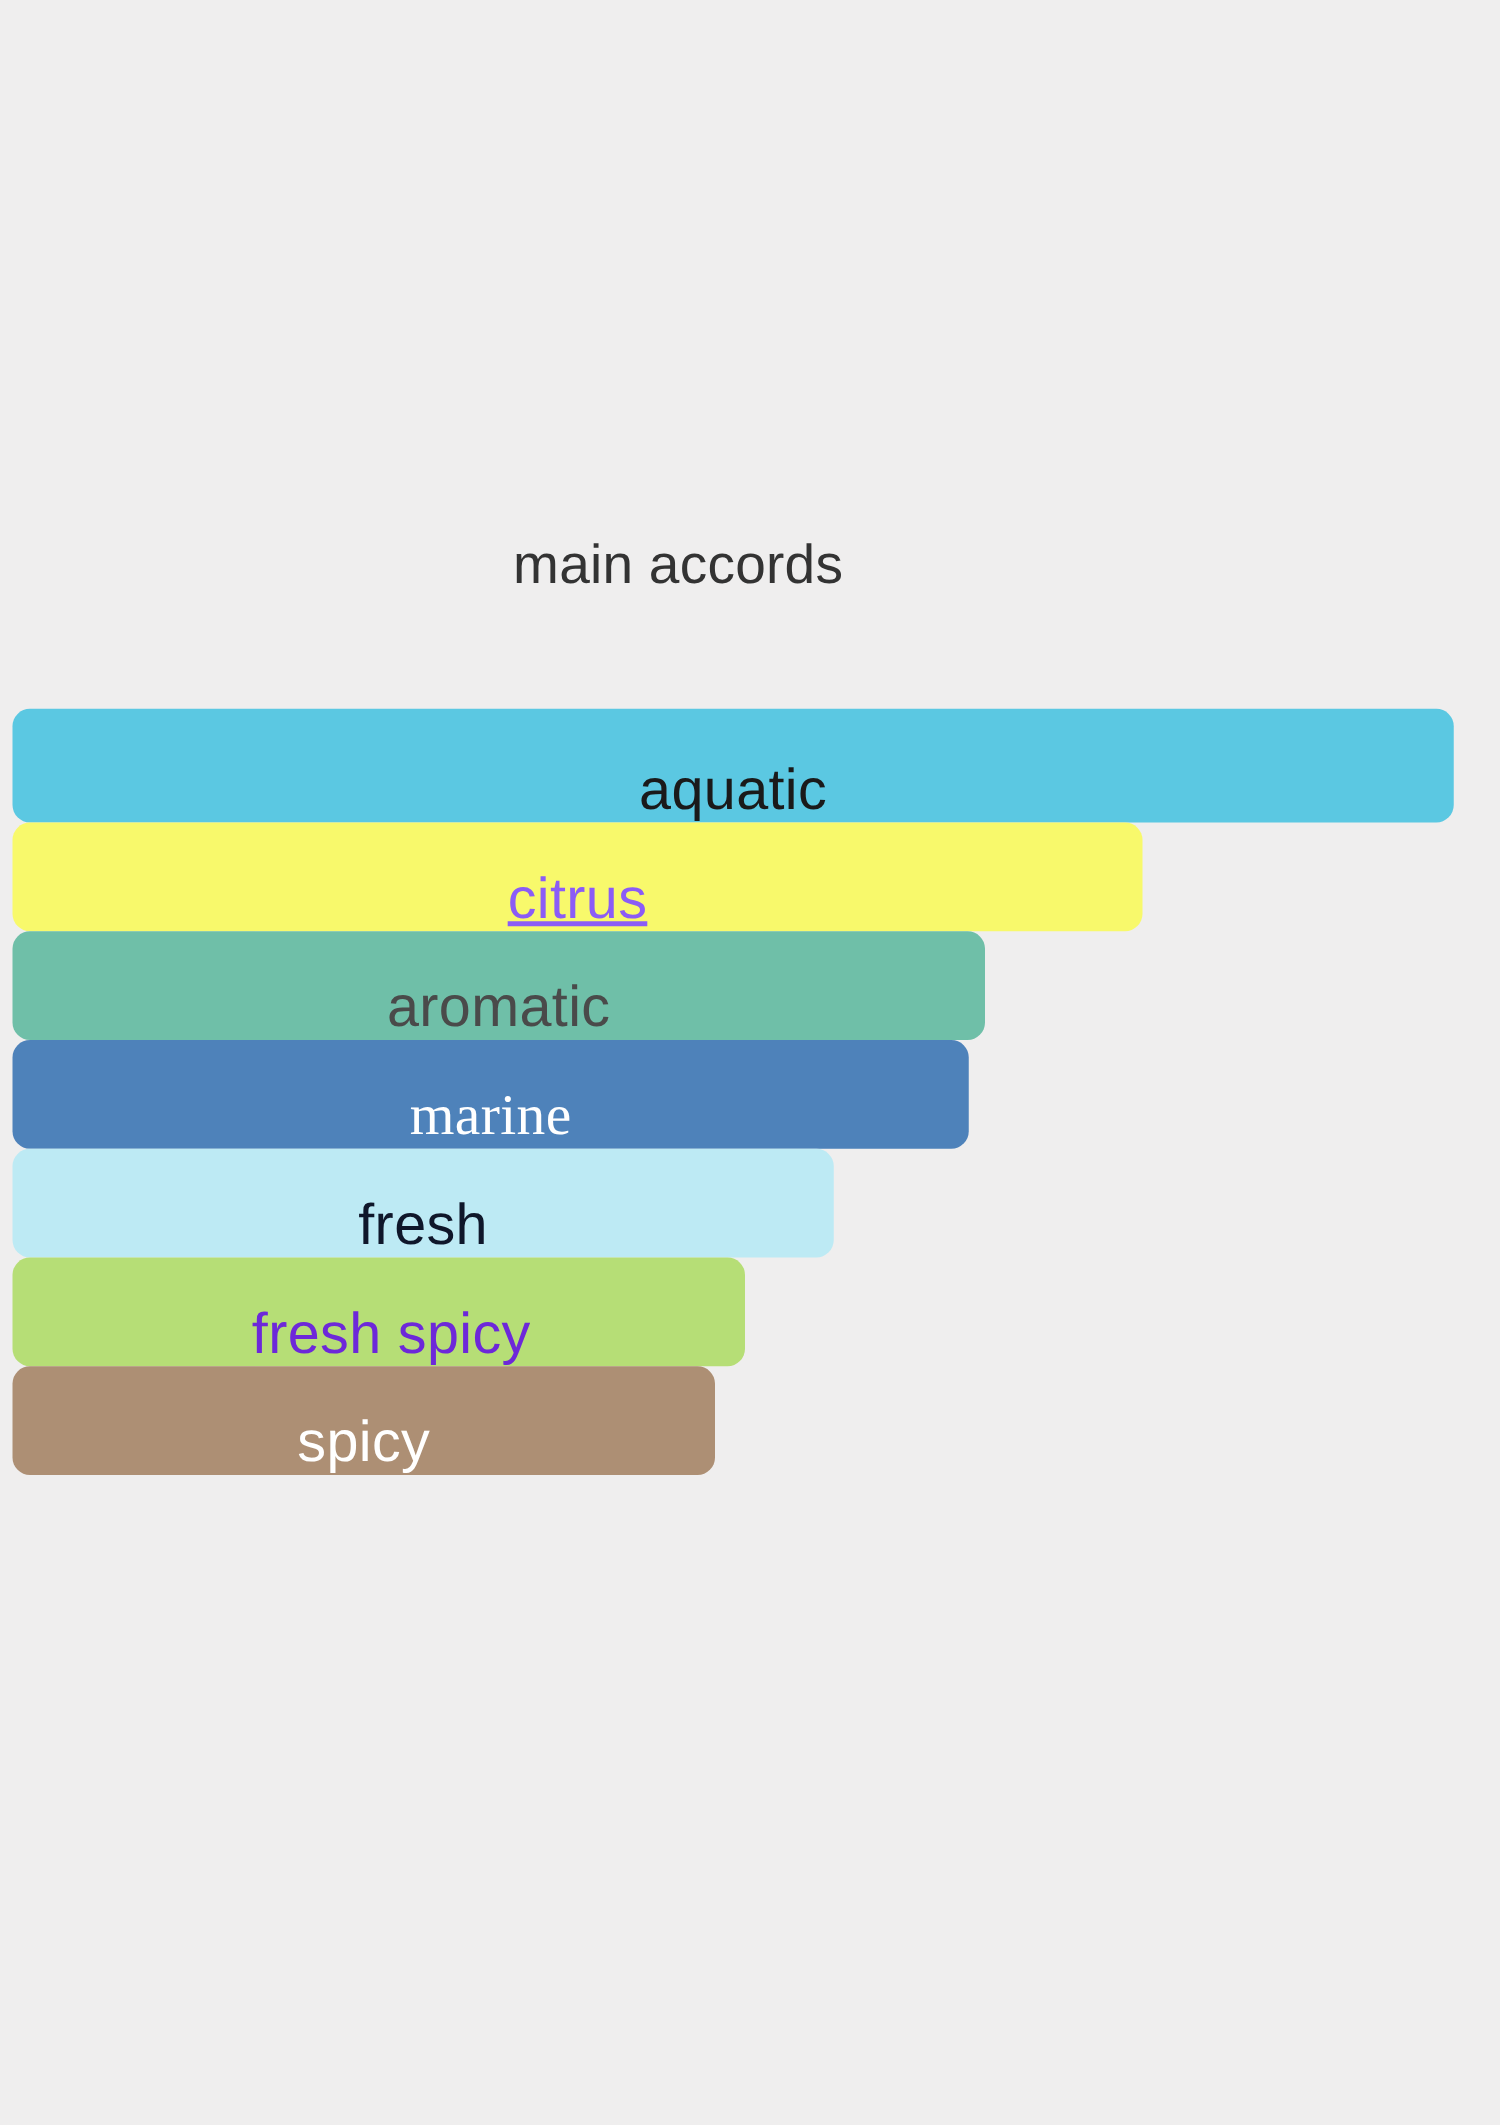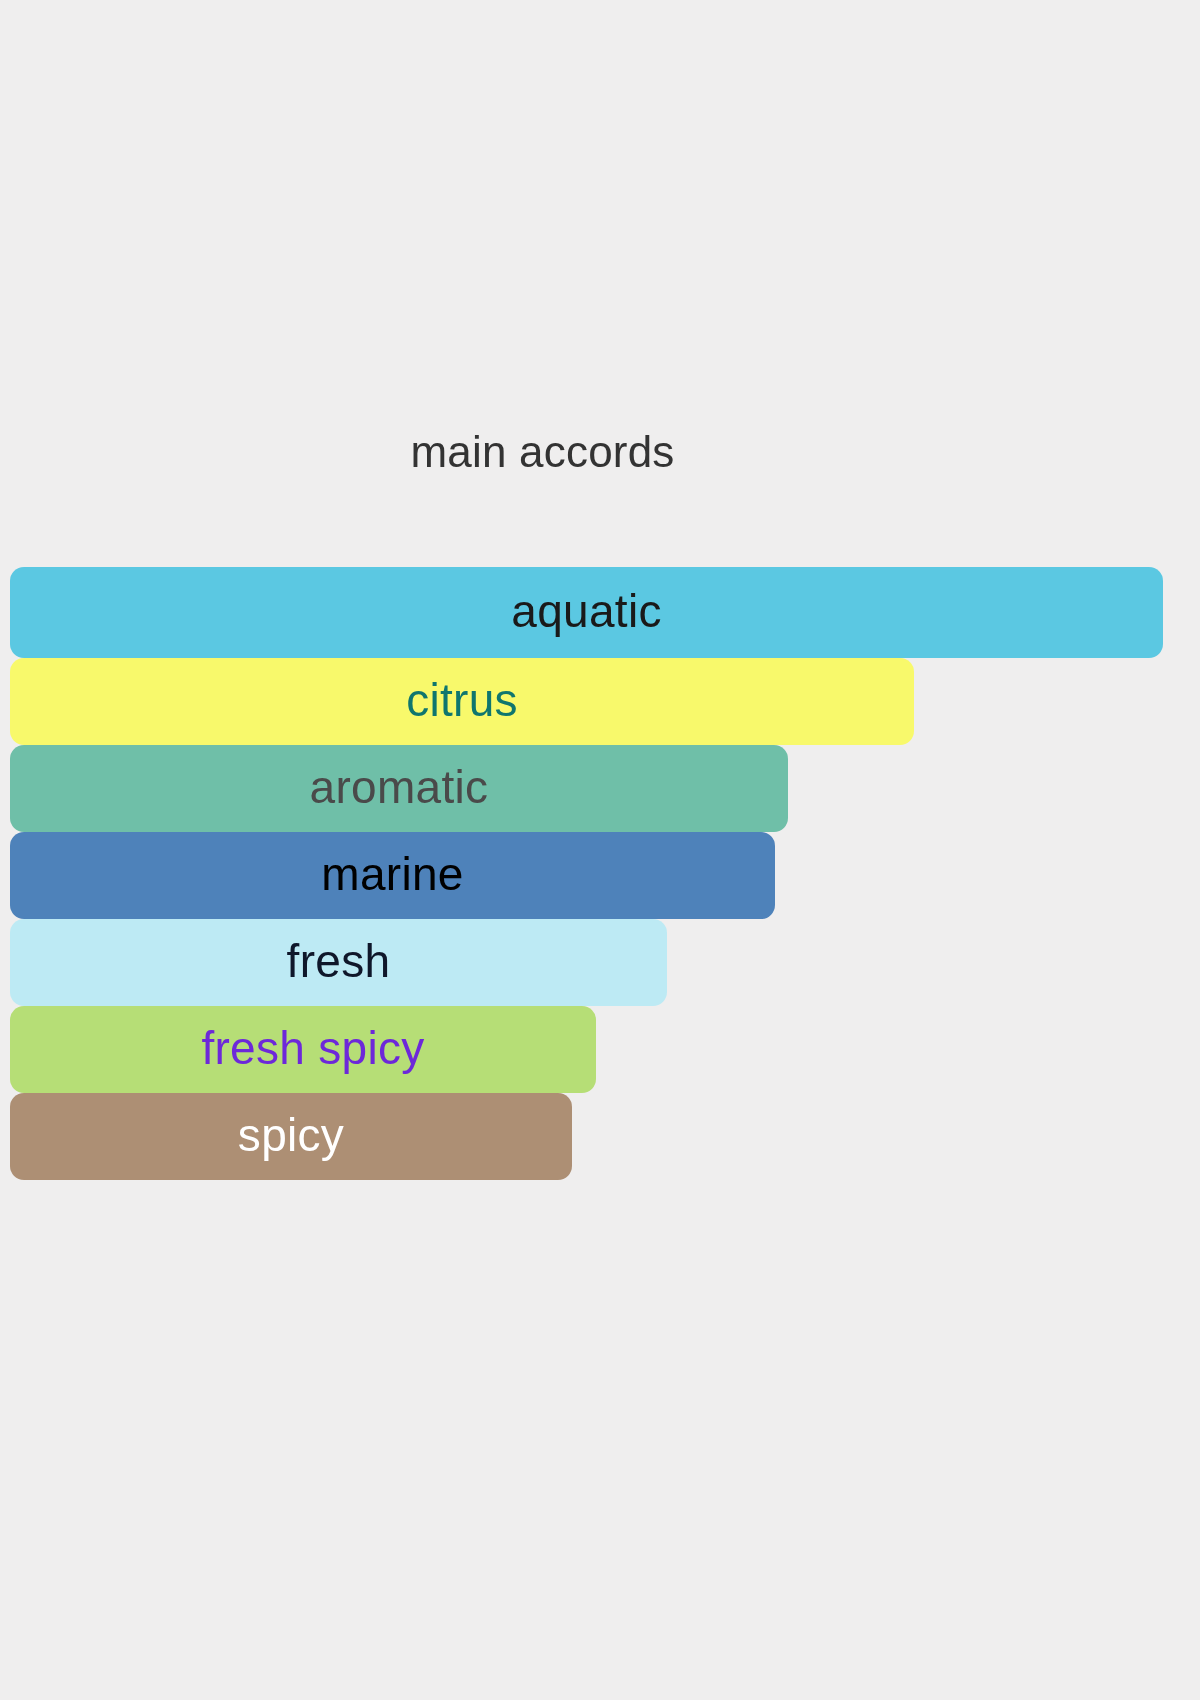--- a/index.html
+++ b/index.html
@@ -44,21 +44,21 @@
     width: 1180px;
   }
 
   .accord-bar {
     position: relative;
     height: 87px;
     margin-bottom: 0px;
     border-radius: 14px;
     box-sizing: border-box;
     display: flex;
-    align-items: center;
+    align-items: flex-end;
     justify-content: center;
   }
 
   .accord-bar .accord-label {
     font-size: 46px;
     line-height: 1;
     white-space: nowrap;
     padding-bottom: 4px;
     letter-spacing: 0.3px;
   }
@@ -73,27 +73,27 @@
 
 <div id="accords-widget">
 
   <div id="chart-title">main accords</div>
 
   <div id="bars-area">
       <div class="accord-bar first" style="width: 1153px; background: rgb(91, 200, 226);">
         <span class="accord-label" style="color: rgb(26, 26, 26);">aquatic</span>
       </div>
       <div class="accord-bar" style="width: 904px; background: rgb(248, 249, 107);">
-        <span class="accord-label" style="color: #0f766e;">citrus</span>
+        <span class="accord-label" style="color: #8b5cf6; text-decoration: underline;">citrus</span>
       </div>
       <div class="accord-bar" style="width: 778px; background: rgb(111, 191, 168);">
         <span class="accord-label" style="color: rgb(74, 74, 74);">aromatic</span>
       </div>
       <div class="accord-bar" style="width: 765px; background: rgb(78, 130, 186);">
-        <span class="accord-label" style="color: #000000;">marine</span>
+        <span class="accord-label" style="color: #ffffff; font-family: Liberation Serif, serif;">marine</span>
       </div>
       <div class="accord-bar" style="width: 657px; background: rgb(189, 234, 244);">
         <span class="accord-label" style="color: #0f172a;">fresh</span>
       </div>
       <div class="accord-bar" style="width: 586px; background: rgb(182, 222, 118);">
         <span class="accord-label" style="color: #6d28d9; margin-left: 20px;">fresh spicy</span>
       </div>
       <div class="accord-bar" style="width: 562px; background: rgb(173, 143, 116);">
         <span class="accord-label" style="color: rgb(255, 255, 255);">spicy</span>
       </div>

